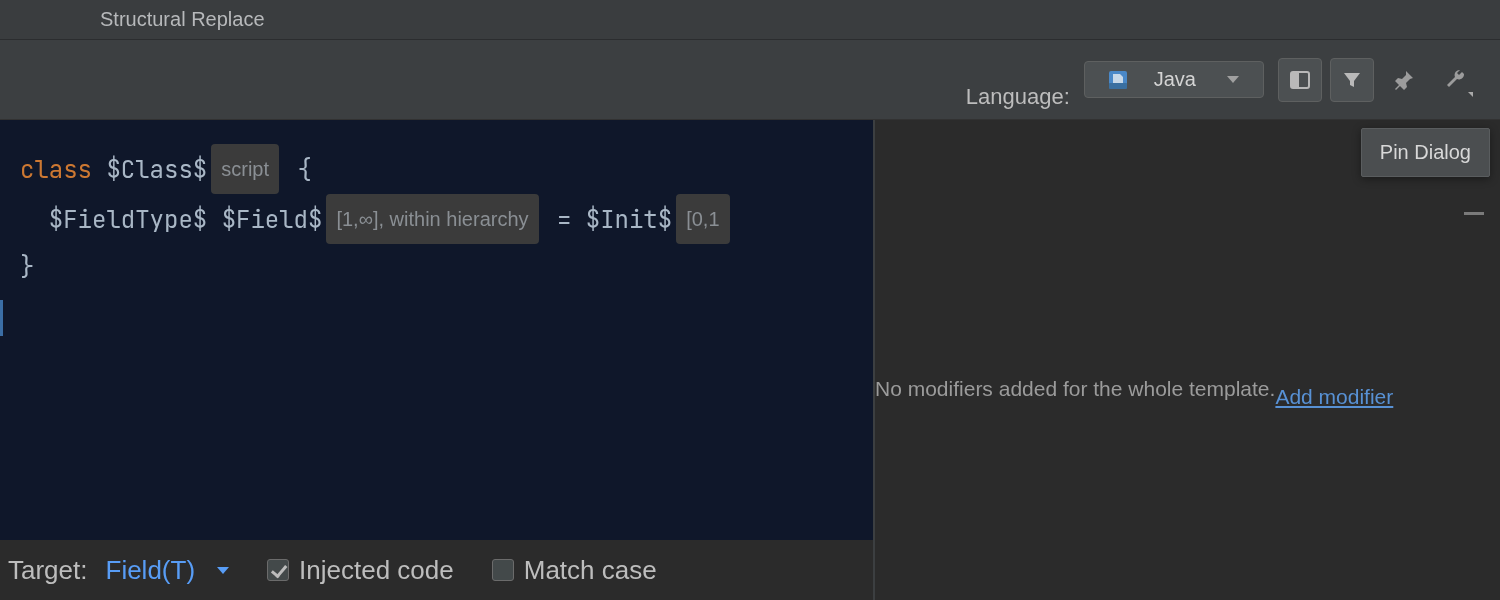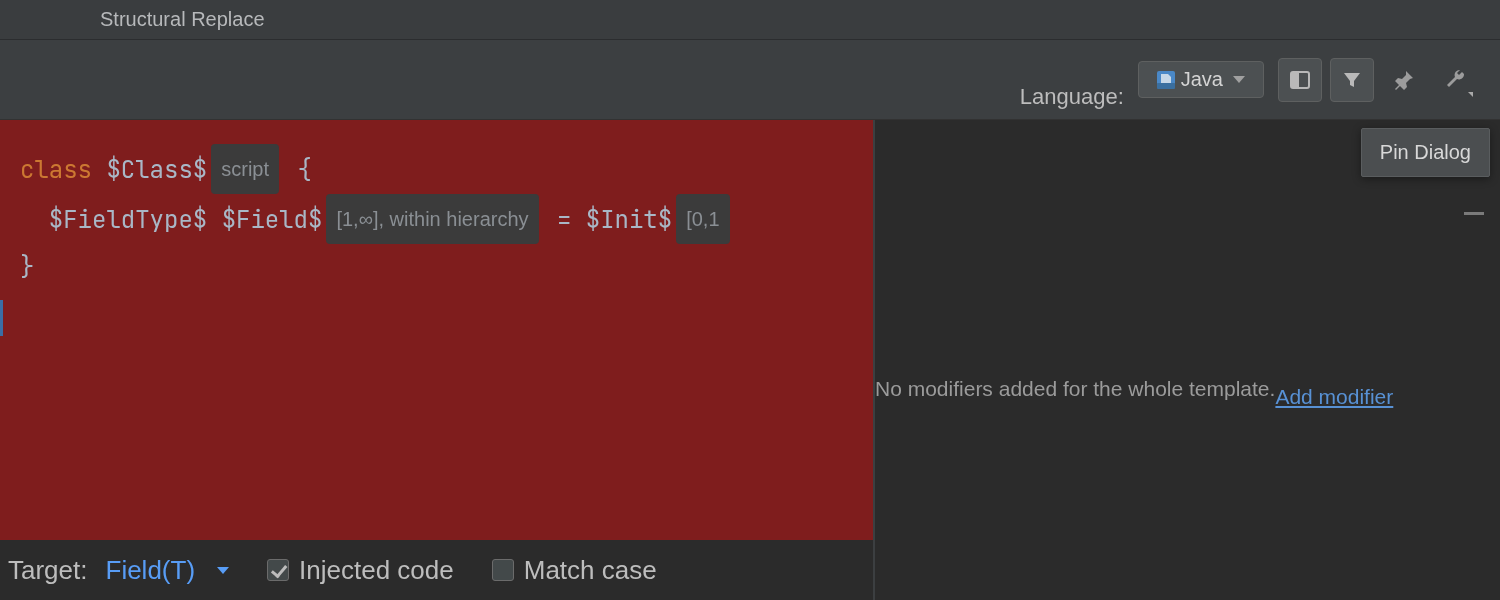--- a/index.html
+++ b/index.html
@@ -38,22 +38,22 @@
     font-size: 22px;
     margin-right: 14px;
     margin-top: 35px;
   }
   .lang-btn {
     display: flex;
     align-items: center;
     background: #4c5052;
     border: 1px solid #5e6060;
     border-radius: 4px;
-    padding: 6px 18px;
-    gap: 6px;
+    padding: 6px 24px;
+    gap: 27px;
     cursor: pointer;
     margin-right: 14px;
   }
   .java-icon {
     width: 18px; height: 18px;
     position: relative;
   }
   .java-icon svg { display:block; }
   .lang-text { color: #d4d4d4; font-size: 20px; }
   .chev { width: 0; height: 0; border-left:6px solid transparent; border-right:6px solid transparent; border-top:7px solid #a0a0a0; margin-left:4px;}
@@ -86,21 +86,21 @@
     border-radius: 2px;
     box-shadow: 0 2px 8px rgba(0,0,0,.4);
     z-index: 10;
   }
   .content {
     display: flex;
     height: calc(600px - 40px - 80px);
   }
   .left {
     width: 875px;
-    background: #7f1d1d;
+    background: #0f172a;
     display: flex;
     flex-direction: column;
     border-right: 2px solid #3c3f41;
   }
   .editor {
     flex: 1;
     padding: 24px 20px;
     font-family: "JetBrains Mono", "Menlo", "Consolas", monospace;
     font-size: 24px;
     line-height: 46px;

